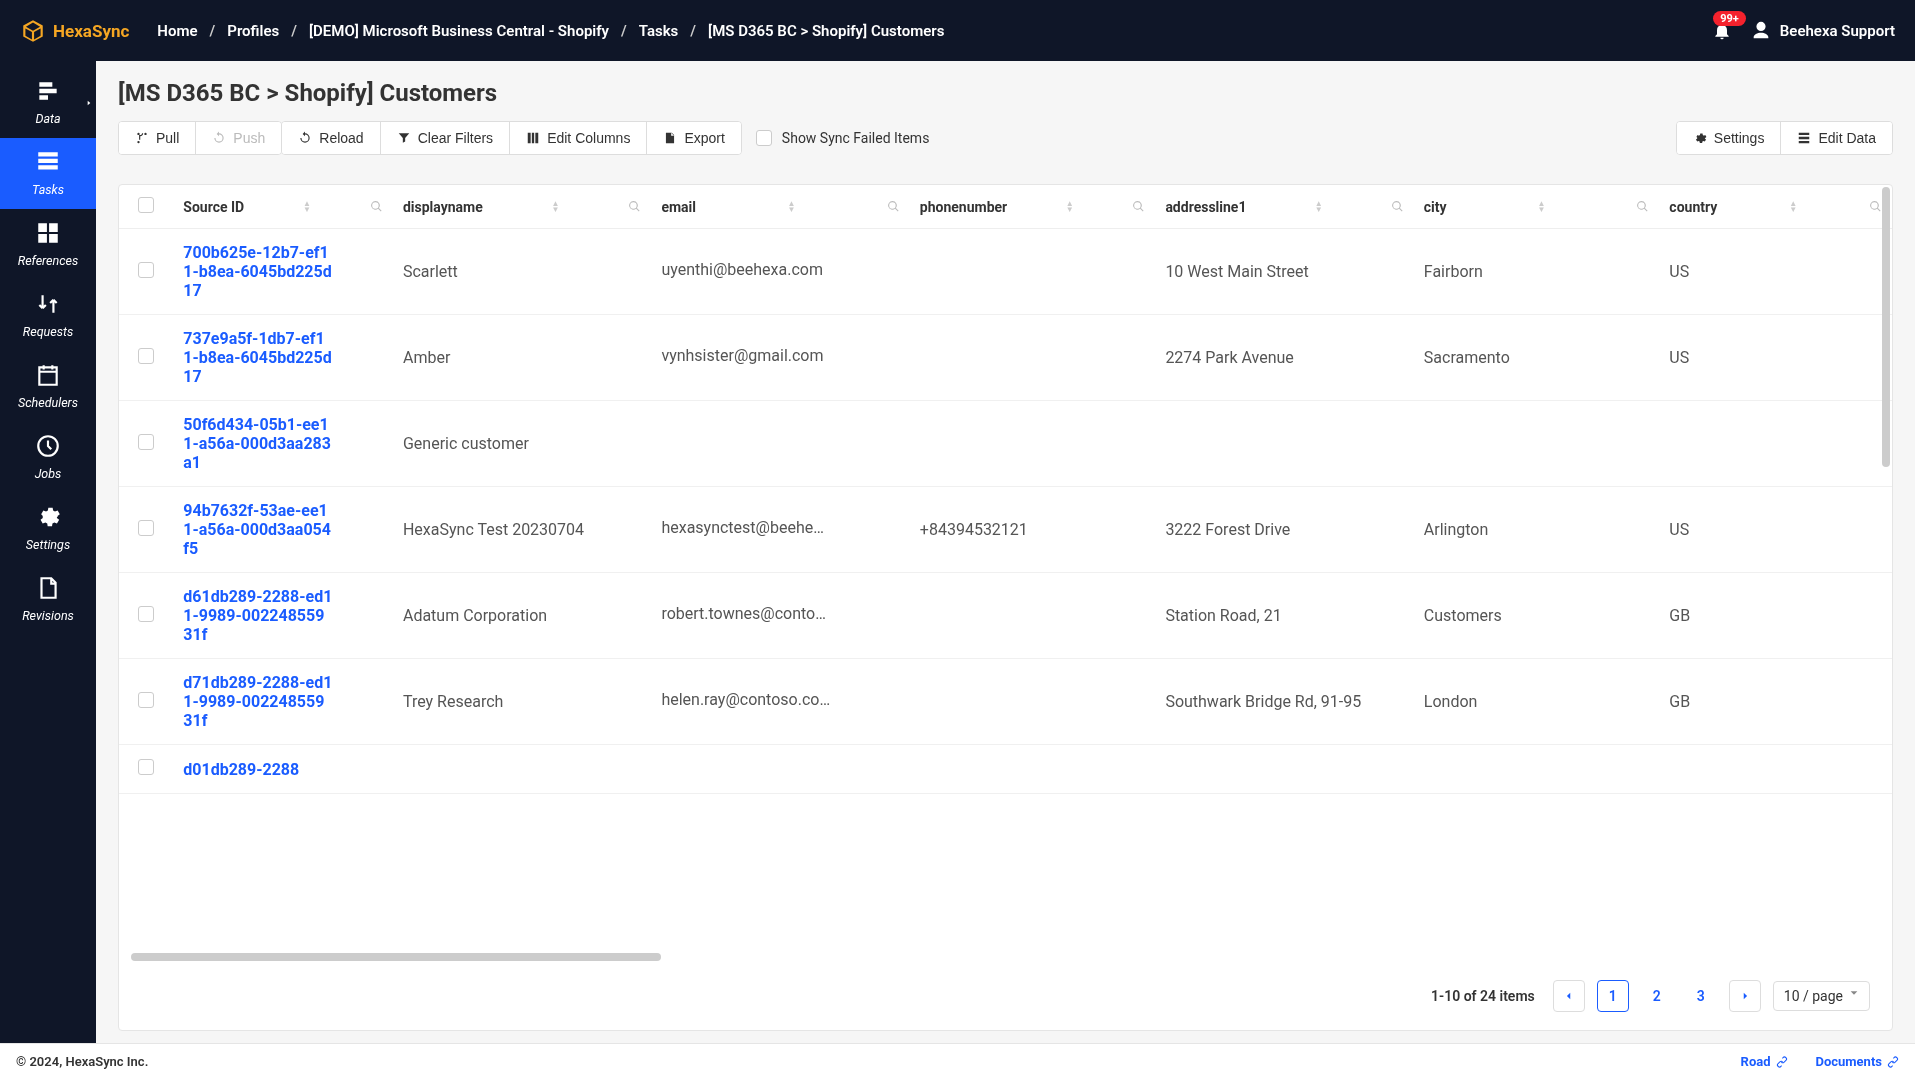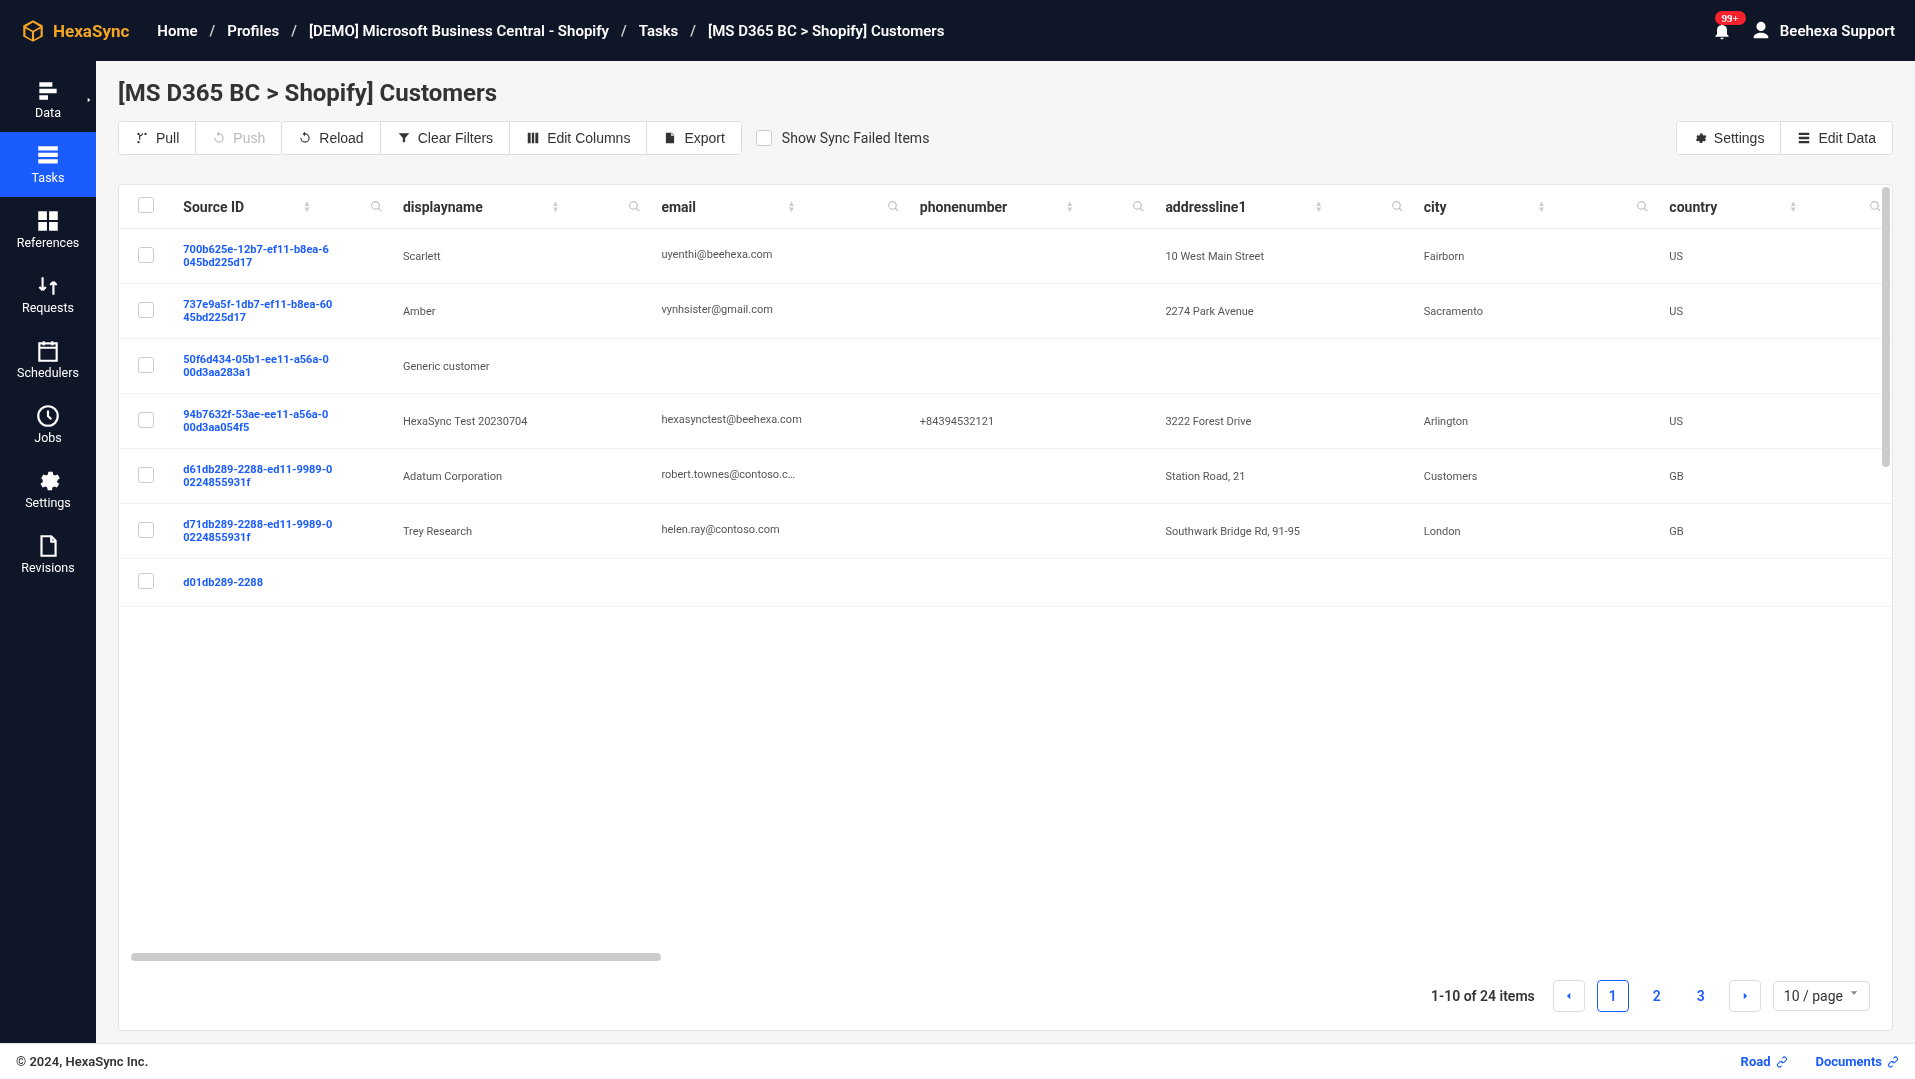--- a/index.html
+++ b/index.html
@@ -6,26 +6,26 @@
 body { font-family: -apple-system, BlinkMacSystemFont, 'Segoe UI', Roboto, sans-serif; font-size: 14px; color: #333; background: #f0f0f0; overflow: hidden; }
 .app { display: flex; flex-direction: column; height: 1079px; width: 1915px; }
 .header { background: #0f1628; height: 61px; display: flex; align-items: center; padding: 0 20px; color: #fff; }
 .logo { display: flex; align-items: center; gap: 7px; margin-right: 28px; }
 .logo-icon { width: 26px; height: 26px; }
 .logo-text { font-weight: 700; font-size: 17px; color: #f5a623; }
 .breadcrumb { display: flex; align-items: center; gap: 12px; flex: 1; font-weight: 600; font-size: 15px; }
 .breadcrumb a { color: #fff; text-decoration: none; cursor: pointer; }
 .breadcrumb .sep { color: #ccc; }
 .header-right { display: flex; align-items: center; gap: 18px; }
-.notif { position: relative; cursor: pointer; font-family: Liberation Serif, serif; }
+.notif { position: relative; cursor: pointer; }
 .notif-badge { position: absolute; top: -10px; right: -14px; background: #f5222d; color: #fff; font-size: 11px; font-weight: 700; padding: 1px 7px; border-radius: 10px; }
 .user { display: flex; align-items: center; gap: 8px; cursor: pointer; font-weight: 600; font-size: 15px; }
 .body { display: flex; flex: 1; overflow: hidden; }
 .sidebar { width: 96px; background: #0f1628; display: flex; flex-direction: column; padding-top: 6px; }
-.sidebar-item { display: flex; flex-direction: column; align-items: center; padding: 10px 4px 12px; color: #fff; cursor: pointer; position: relative; }
+.sidebar-item { display: flex; flex-direction: column; align-items: center; padding: 10px 4px 12px; color: #fff; cursor: pointer; gap: 6px; position: relative; font-style: italic; }
 .sidebar-item.active { background: #1a5cff; }
 .sidebar-item .icon { width: 28px; height: 28px; display: flex; align-items: center; justify-content: center; }
 .sidebar-item .label { font-size: 12.5px; }
 .sidebar-item .arrow { position: absolute; right: 3px; top: 50%; transform: translateY(-50%); }
 .main { flex: 1; display: flex; flex-direction: column; background: #f6f6f6; overflow: hidden; }
 .page-title { font-size: 24px; font-weight: 700; padding: 18px 22px 14px; }
 .toolbar { display: flex; align-items: center; padding: 0 22px 14px; gap: 0; }
 .btn-group { display: inline-flex; border: 1px solid #ddd; border-radius: 4px; overflow: hidden; background: #fff; }
 .btn-group + .btn-group { margin-left: 0; }
 .btn { padding: 8px 16px; display: inline-flex; align-items: center; gap: 7px; cursor: pointer; background: #fff; border: none; font-size: 14px; color: #333; border-right: 1px solid #ddd; }
@@ -35,21 +35,21 @@
 .chk { width: 16px; height: 16px; border: 1px solid #ccc; border-radius: 3px; background: #fff; }
 .toolbar-right { margin-left: auto; display: flex; }
 .table-card { margin: 15px 22px 12px; background: #fff; border: 1px solid #e5e5e5; border-radius: 4px; flex: 1; display: flex; flex-direction: column; overflow: hidden; }
 .table-scroll { flex: 1; overflow: hidden; position: relative; }
 table { width: 100%; border-collapse: collapse; }
 thead th { text-align: left; padding: 12px 10px; font-weight: 700; font-size: 14px; border-bottom: 1px solid #eee; white-space: nowrap; }
 thead th.chk-col { width: 42px; text-align: center; }
 th .th-wrap { display: flex; align-items: center; justify-content: space-between; gap: 6px; }
 th .sort { display: flex; flex-direction: column; font-size: 8px; color: #ccc; line-height: 6px; }
 th .srch { color: #bbb; cursor: pointer; }
-tbody td { padding: 14px 10px; border-bottom: 1px solid #f0f0f0; vertical-align: middle; font-size: 11px; }
+tbody td { padding: 14px 10px; border-bottom: 1px solid #f0f0f0; vertical-align: middle; font-size: 16px; }
 tbody td.chk-col { text-align: center; }
 .source-link { color: #1a5cff; font-weight: 700; cursor: pointer; word-break: break-all; max-width: 150px; display: inline-block; }
 tbody tr td { color: #555; }
 .scrollbar-thumb-v { position: absolute; top:2px; right:2px; width: 8px; height: 280px; background: #ccc; border-radius: 4px; }
 .scrollbar-h { height: 10px; display: flex; align-items: center; padding: 0 6px; }
 .scrollbar-thumb-h { width: 530px; height: 8px; background: #ccc; border-radius: 4px; margin-left: 6px; }
 .pagination { display: flex; align-items: center; justify-content: flex-end; padding: 18px 22px; gap: 12px; font-size: 14px; }
 .page-info { font-weight: 600; margin-right: 6px; }
 .pg-btn { width: 32px; height: 32px; border: 1px solid #ddd; border-radius: 4px; display: inline-flex; align-items: center; justify-content: center; cursor: pointer; color: #1a5cff; font-weight: 600; background: #fff; }
 .pg-btn.active { border-color: #1a5cff; }

